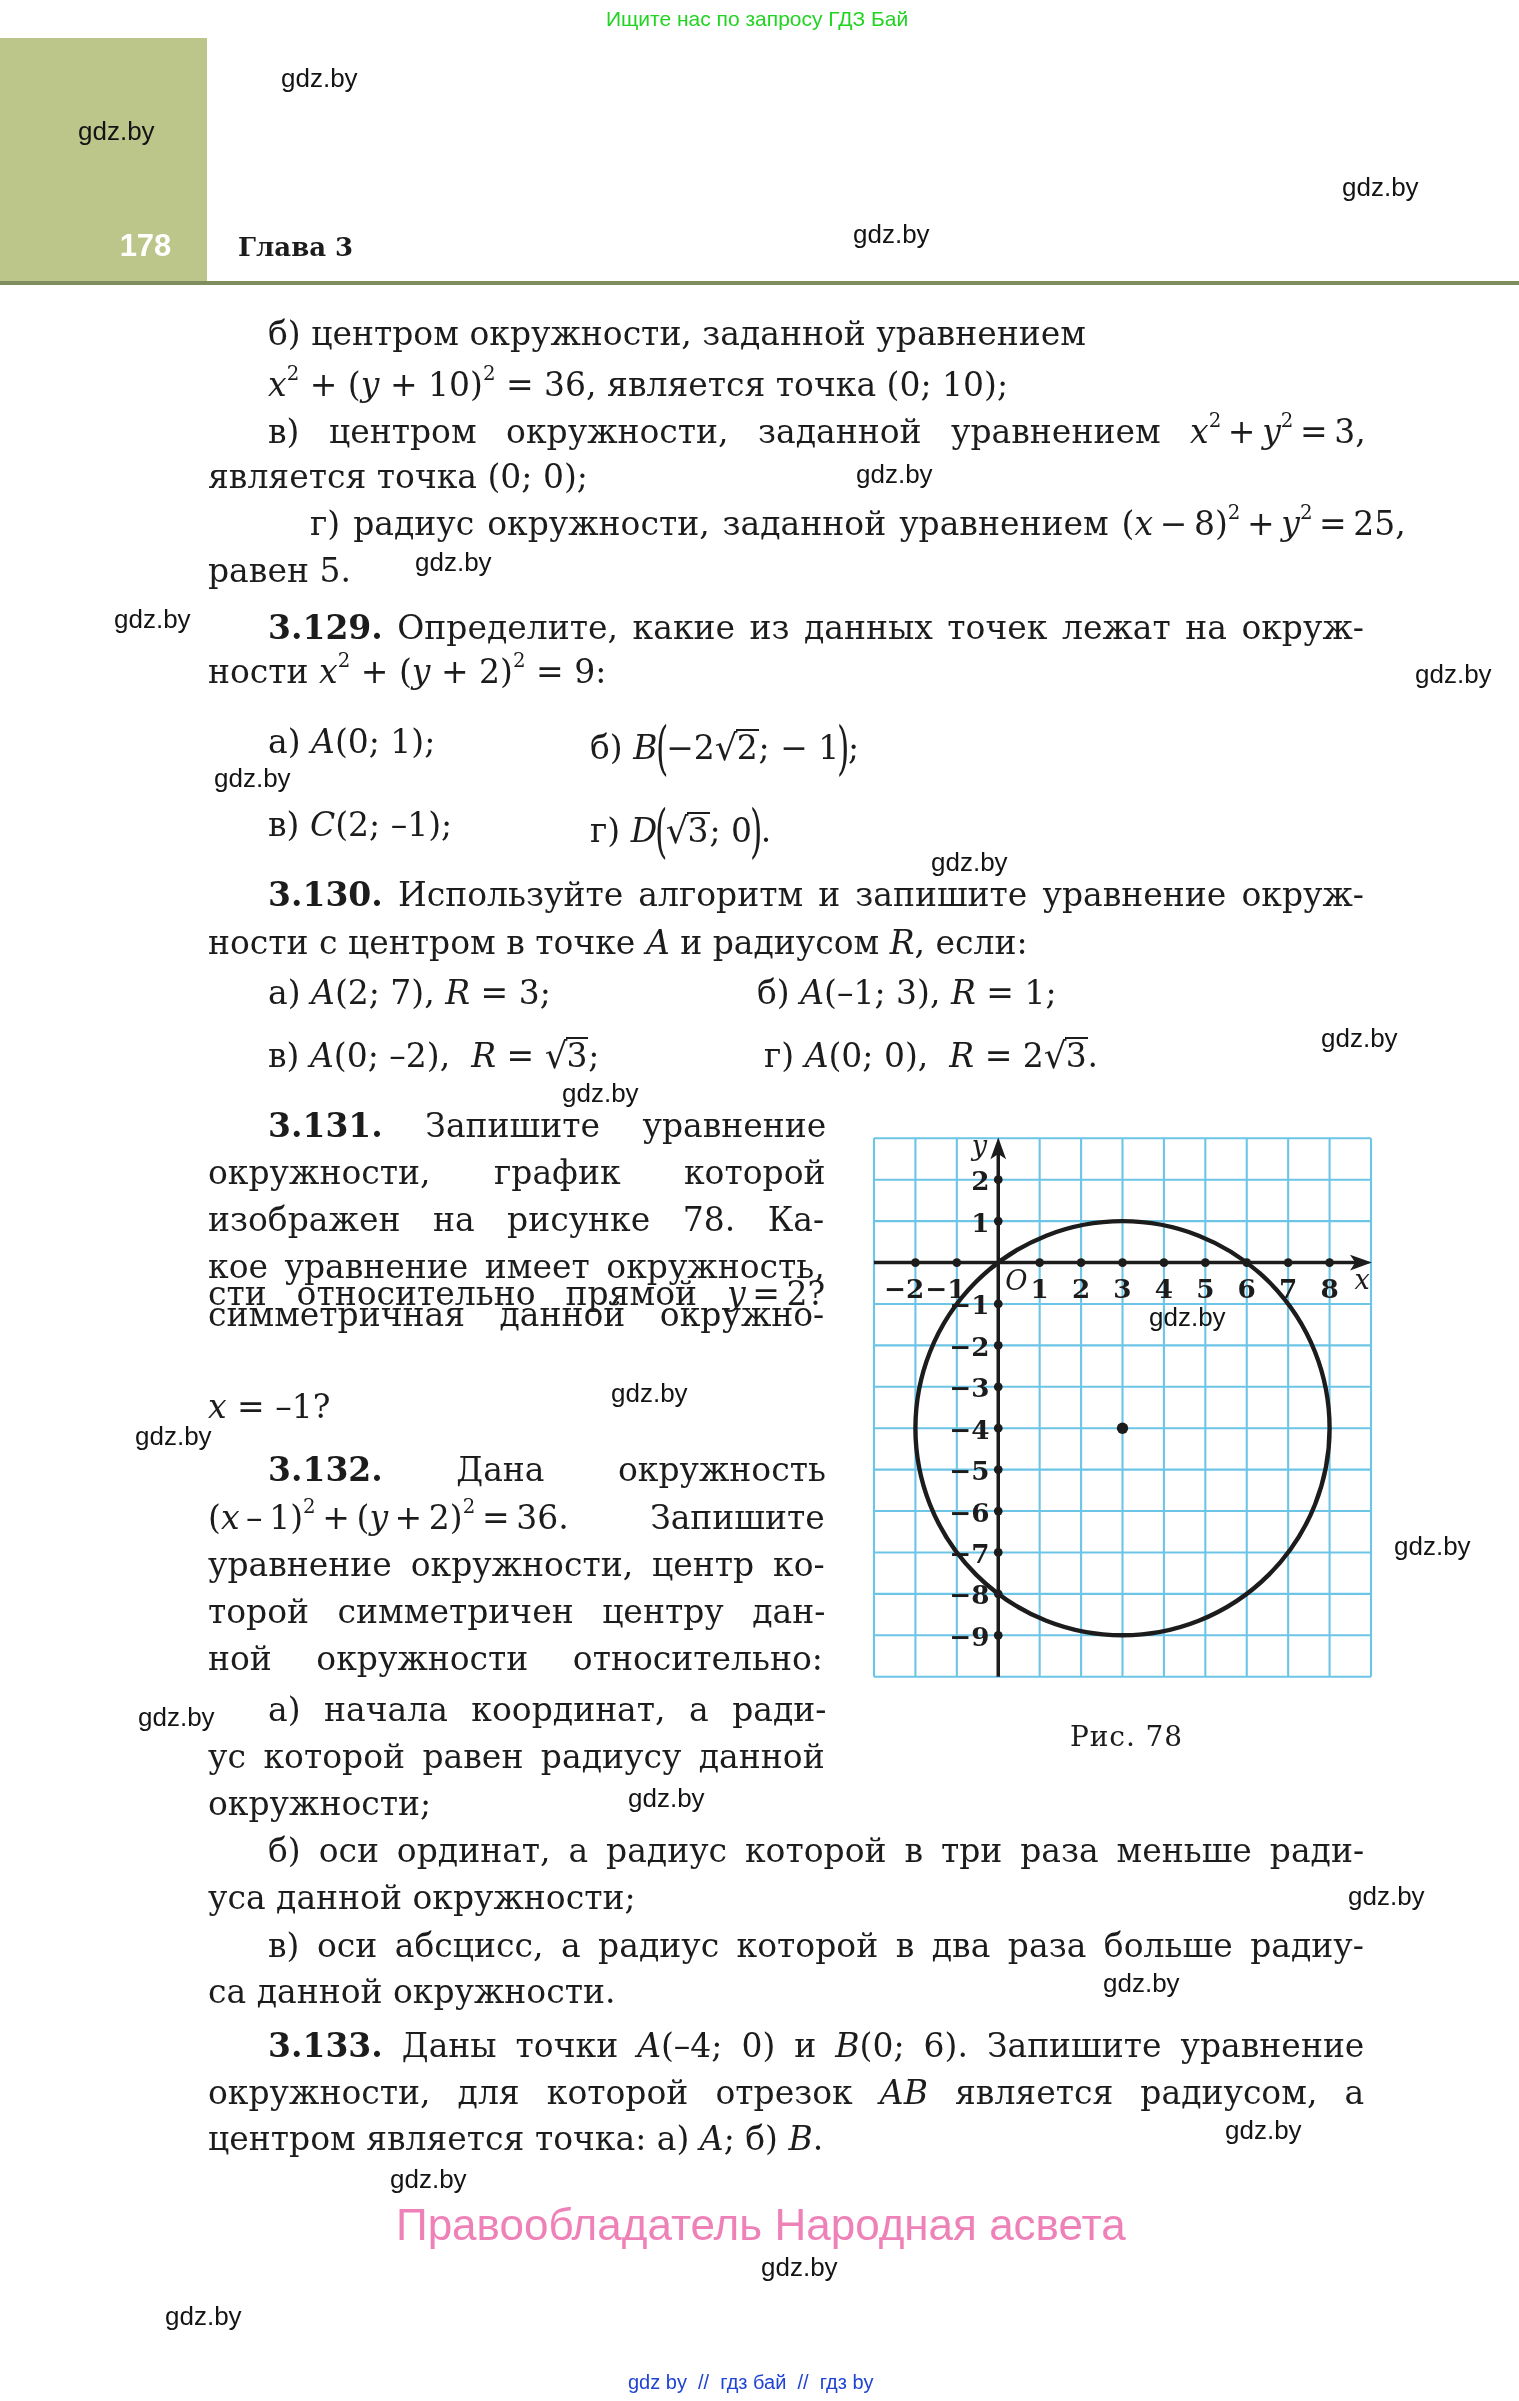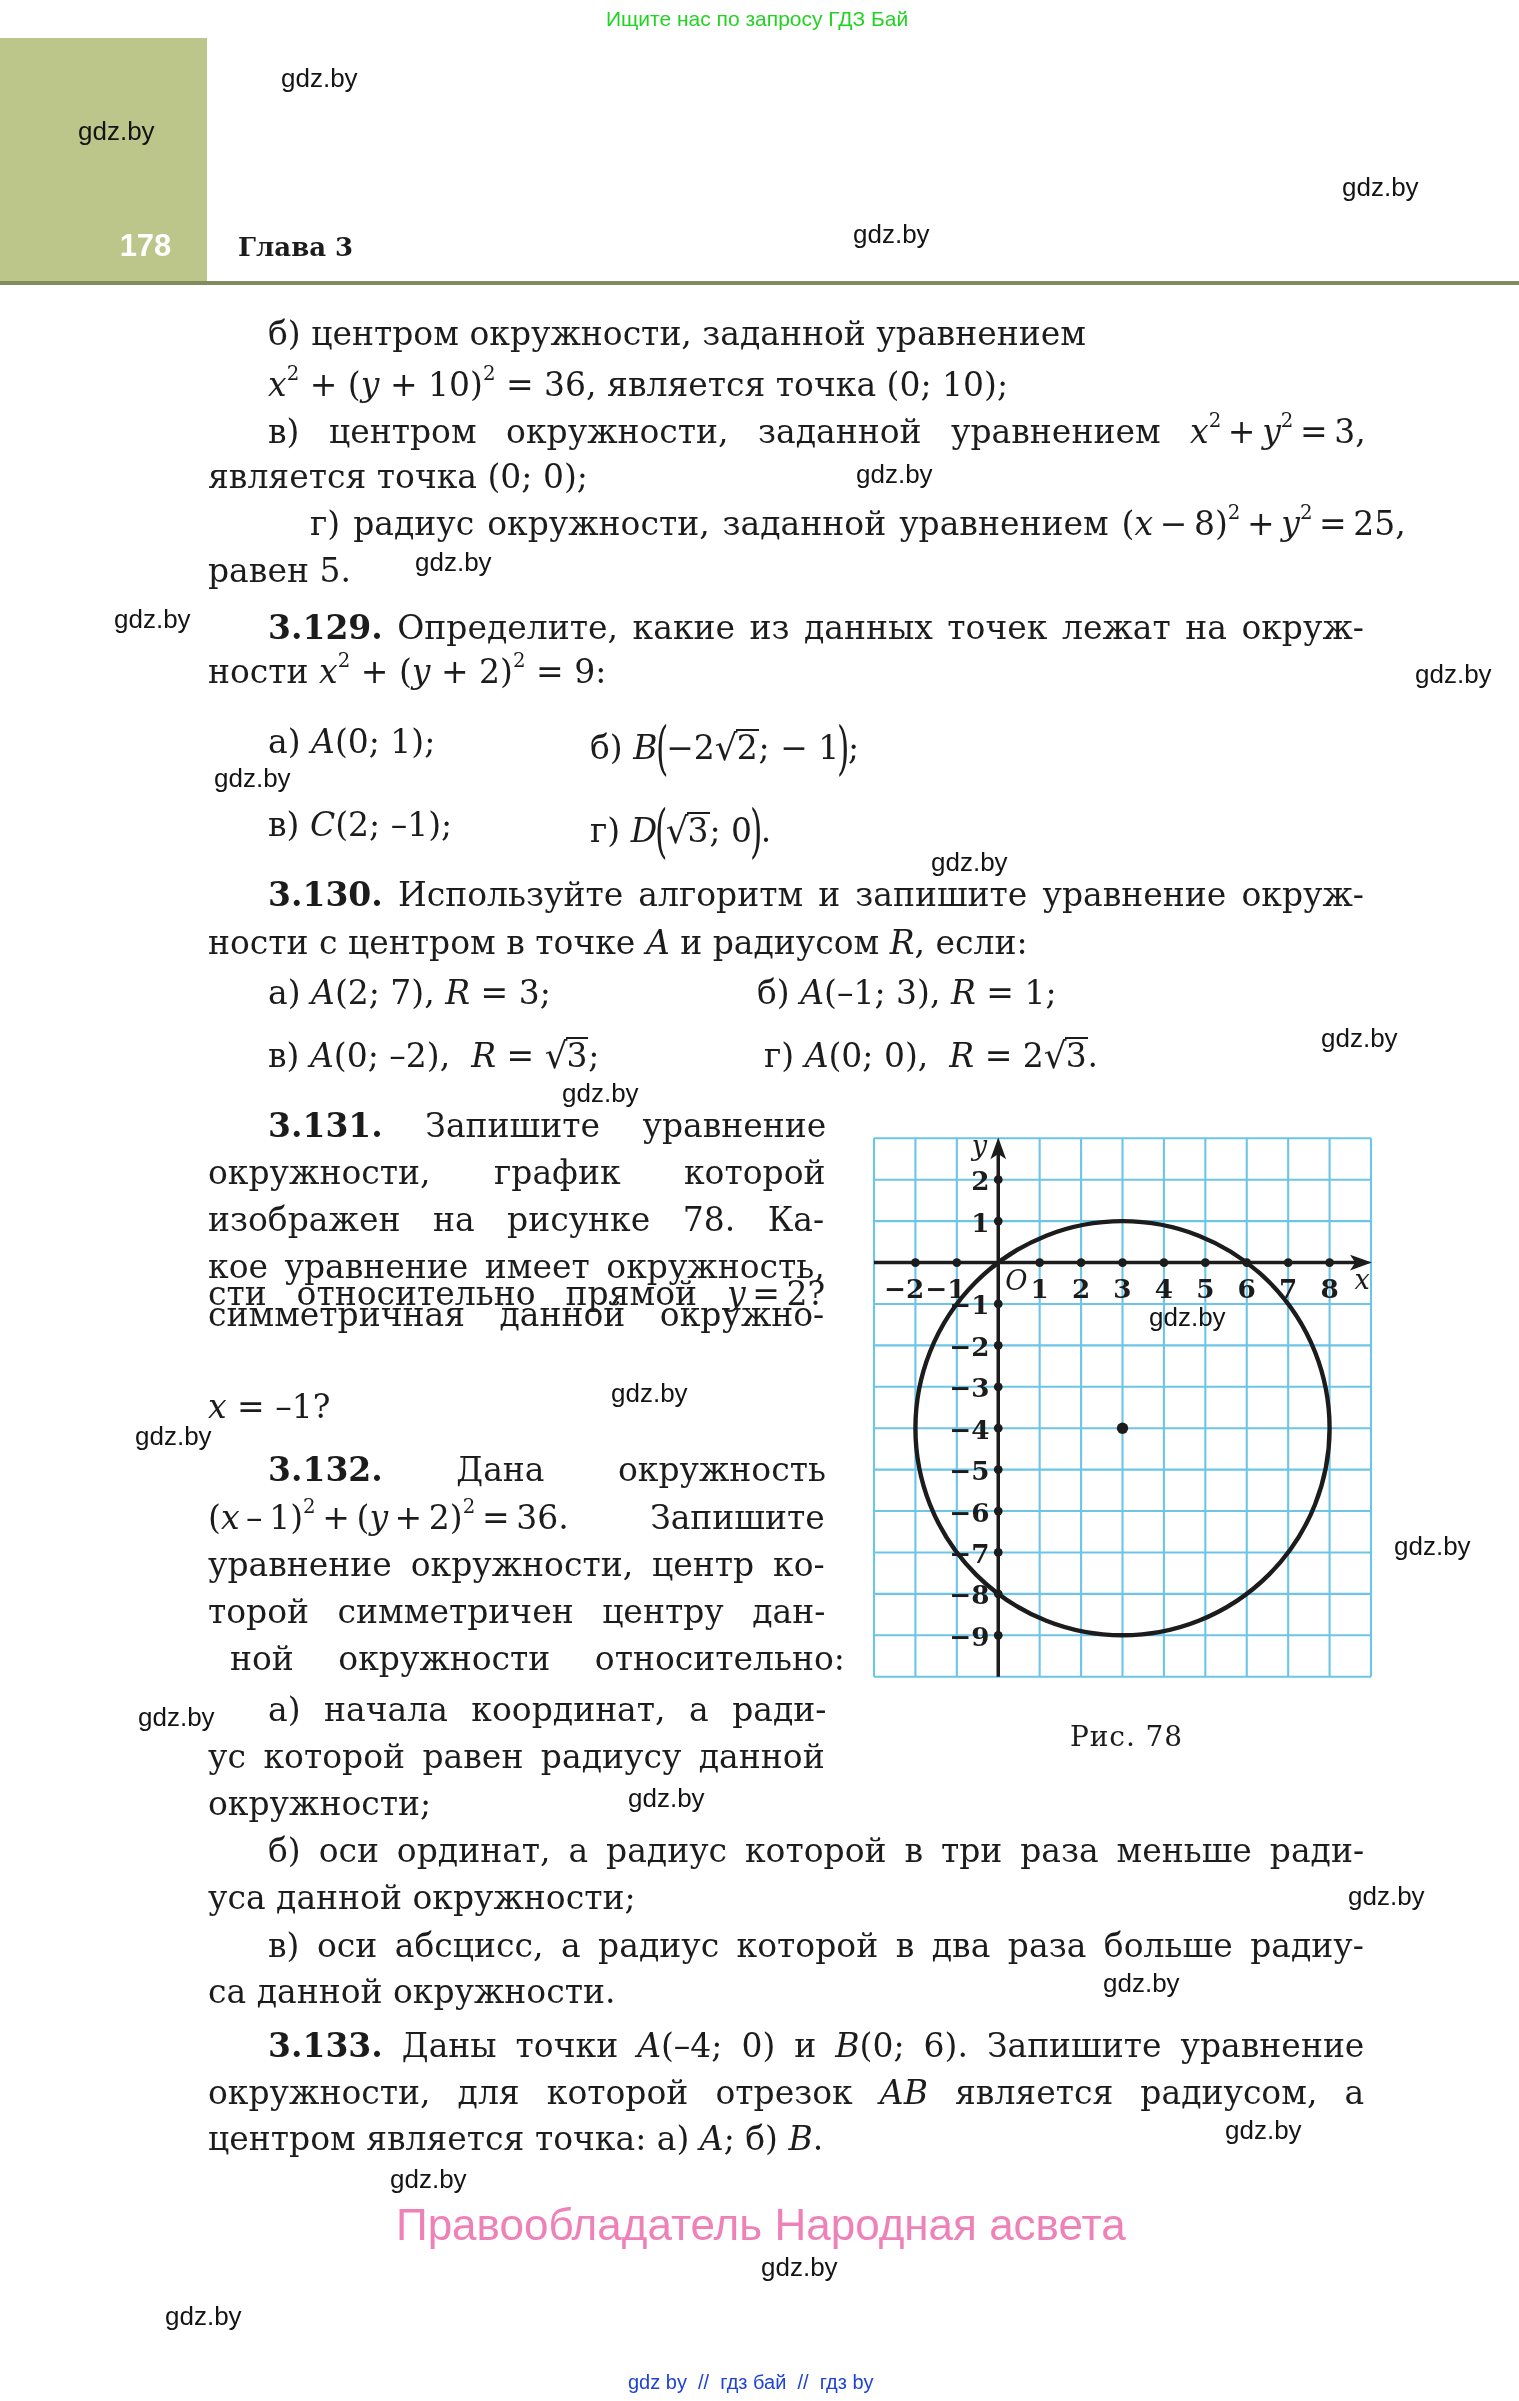--- a/index.html
+++ b/index.html
@@ -83,21 +83,21 @@
 <div class="line j" style="left: 208px; top: 1198px; width: 621px; word-spacing: 22px;"><span class="jin"><span>изображен на рисунке 78. Ка-</span></span></div>
 <div class="line j" style="left: 208px; top: 1245px; width: 621px; word-spacing: 6px;"><span class="jin"><span>кое уравнение имеет окружность,</span></span></div>
 <div class="line j" style="left: 208px; top: 1293px; width: 621px; word-spacing: 24px;"><span class="jin"><span>симметричная данной окружно-</span></span></div>
 <div class="line j" style="left: 208px; top: 1272px; width: 621px; word-spacing: 19.4px;"><span class="jin"><span>сти относительно прямой <span class="m-i">y</span> = 2?</span></span></div>
 <div class="line" style="left:208px;top:1385px;"><span><span class="m-i">x</span> = –1?</span></div>
 
 <div class="line j" style="left: 268px; top: 1448px; width: 562px; word-spacing: 63px;"><span class="jin"><span class="num">3.132.</span><span> Дана окружность</span></span></div>
 <div class="line j" style="left: 208px; top: 1496px; width: 621px; word-spacing: 71px;"><span class="jin"><span>(<span class="m-i">x</span> – 1)<span class="m-s">2</span> + (<span class="m-i">y</span> + 2)<span class="m-s">2</span> = 36. Запишите</span></span></div>
 <div class="line j" style="left: 208px; top: 1543px; width: 621px; word-spacing: 8.4px;"><span class="jin"><span>уравнение окружности, центр ко-</span></span></div>
 <div class="line j" style="left: 208px; top: 1590px; width: 621px; word-spacing: 18px;"><span class="jin"><span>торой симметричен центру дан-</span></span></div>
-<div class="line j" style="left: 208px; top: 1637px; width: 620px; word-spacing: 34px; margin-left: 22px;"><span class="jin"><span>ной окружности относительно:</span></span></div>
+<div class="line j" style="left: 208px; top: 1637px; width: 620px; word-spacing: 34px;"><span class="jin"><span>ной окружности относительно:</span></span></div>
 <div class="line j" style="left: 268px; top: 1688px; width: 562px; word-spacing: 13px;"><span class="jin"><span>а) начала координат, а ради-</span></span></div>
 <div class="line j" style="left: 208px; top: 1735px; width: 621px; word-spacing: 7px;"><span class="jin"><span>ус которой равен радиусу данной</span></span></div>
 <div class="line" style="left:208px;top:1782px;"><span>окружности;</span></div>
 <div class="line j" style="left: 268px; top: 1829px; width: 1104px; word-spacing: 7.4px;"><span class="jin"><span>б) оси ординат, а радиус которой в три раза меньше ради-</span></span></div>
 <div class="line" style="left:208px;top:1876px;"><span>уса данной окружности;</span></div>
 <div class="line j" style="left: 268px; top: 1924px; width: 1104px; word-spacing: 7px;"><span class="jin"><span>в) оси абсцисс, а радиус которой в два раза больше радиу-</span></span></div>
 <div class="line" style="left:208px;top:1970px;"><span>са данной окружности.</span></div>
 
 <div class="line j" style="left: 268px; top: 2024px; width: 1104px; word-spacing: 8.5px;"><span class="jin"><span class="num">3.133.</span><span> Даны точки <span class="m-i">A</span>(–4; 0) и <span class="m-i">B</span>(0; 6). Запишите уравнение</span></span></div>
 <div class="line j" style="left: 208px; top: 2071px; width: 1164px; word-spacing: 16.6px;"><span class="jin"><span>окружности, для которой отрезок <span class="m-i">AB</span> является радиусом, а</span></span></div>

